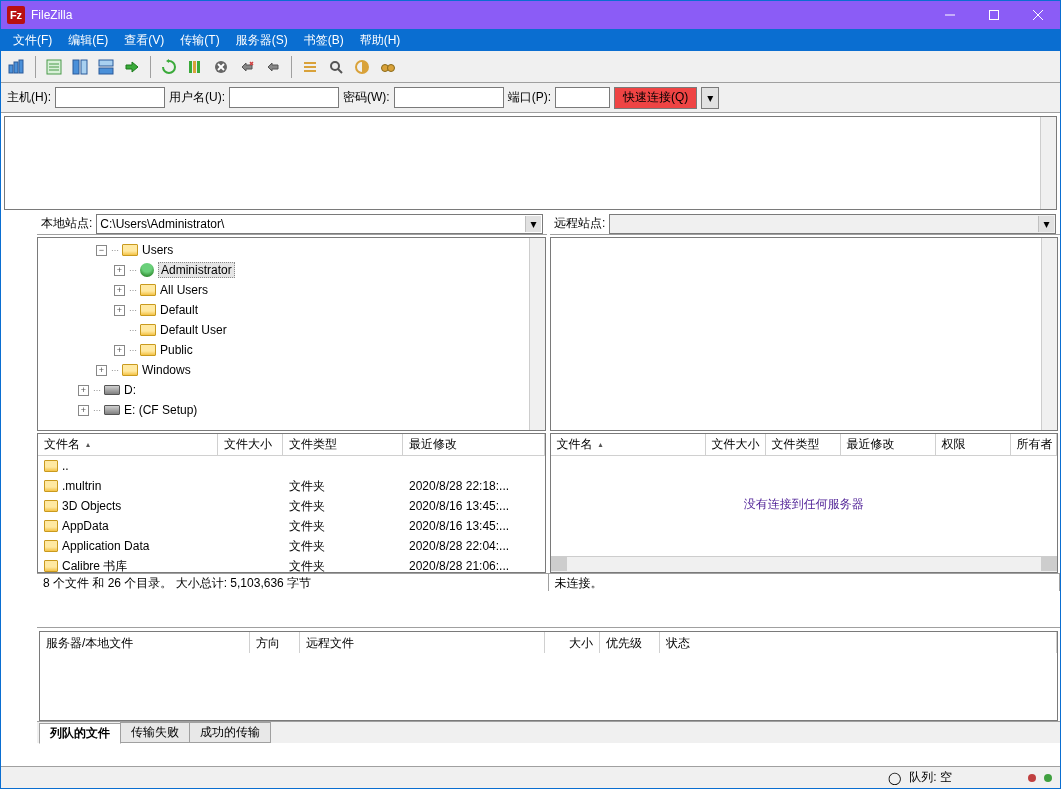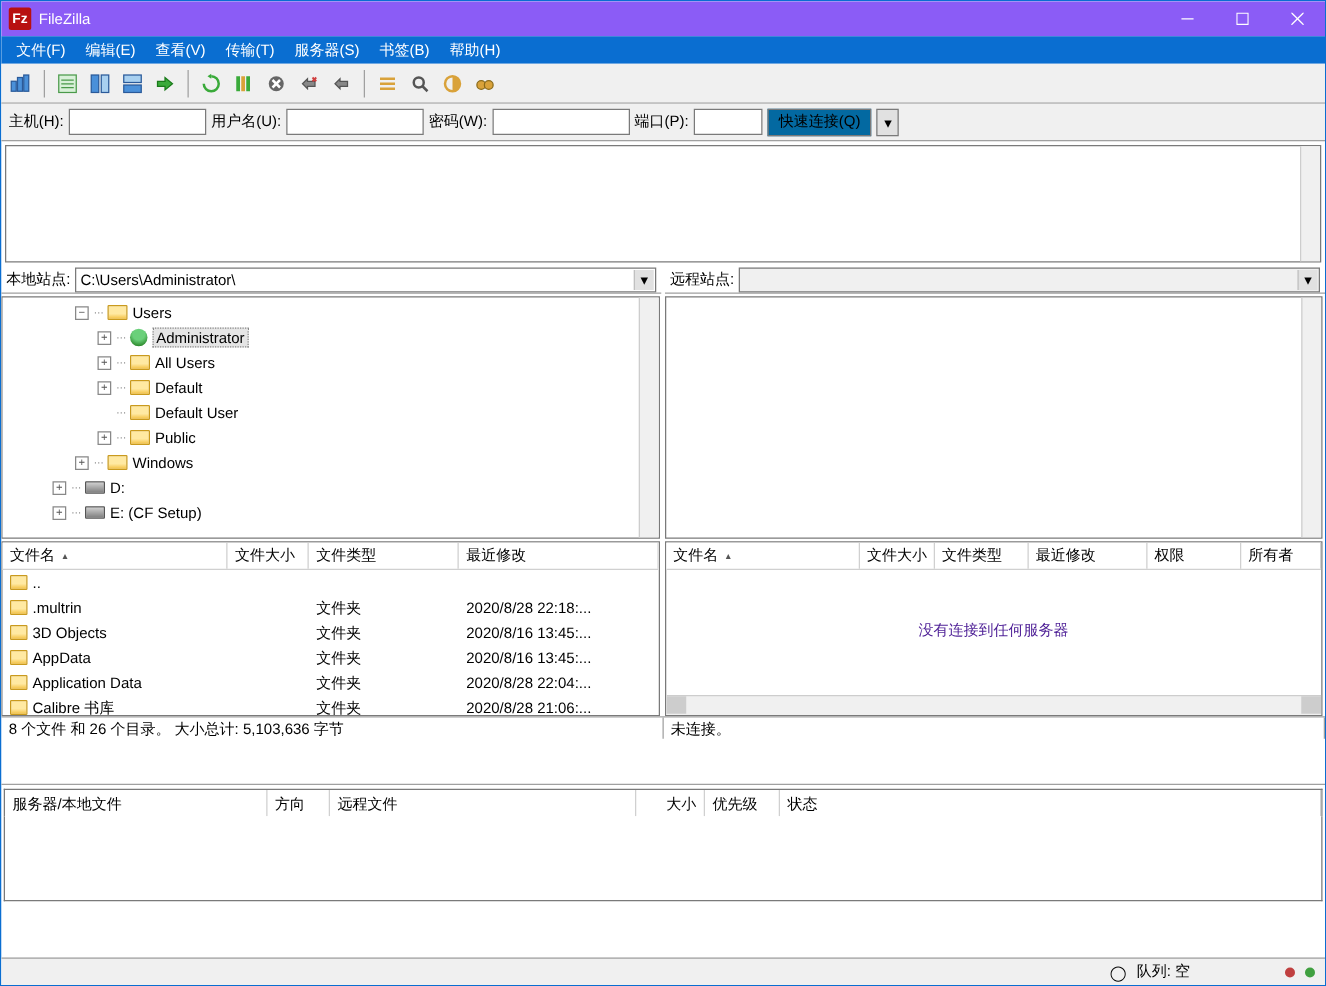--- a/index.html
+++ b/index.html
@@ -18,29 +18,29 @@
 
 
 .toolbar { background: #f0f0f0; height: 32px; border-bottom: 1px solid #a0a0a0; display: flex; align-items: center; padding: 2px 4px; gap: 2px; }
 .toolbar .tool-btn { width: 24px; height: 24px; display: flex; align-items: center; justify-content: center; border: 1px solid transparent; cursor: pointer; }
 .toolbar .sep { width: 1px; height: 22px; background: #a0a0a0; margin: 0 4px; }
 
 
 .quickconnect { background: #f0f0f0; height: 30px; border-bottom: 1px solid #a0a0a0; display: flex; align-items: center; padding: 3px 6px; gap: 4px; }
 .quickconnect label { white-space: nowrap; }
 .quickconnect input { height: 21px; border: 1px solid #7a7a7a; padding: 0 3px; background: #fff; }
-.quickconnect .btn { height: 22px; padding: 0 8px; border: 1px solid #7a7a7a; background: #0369a1; cursor: pointer; }
+.quickconnect .btn { height: 22px; padding: 0 8px; border: 1px solid #7a7a7a; background: #ef4444; cursor: pointer; }
 .quickconnect .dropbtn { width: 18px; height: 22px; border: 1px solid #7a7a7a; background: #e1e1e1; cursor: pointer; display: flex; align-items: center; justify-content: center; }
 
 
 .logpane { height: 94px; background: #fff; border-bottom: 1px solid #a0a0a0; margin: 3px; border: 1px solid #7a7a7a; position: relative; }
 .logpane .scrollbar { position: absolute; right: 0; top: 0; bottom: 0; width: 16px; background: #f0f0f0; border-left: 1px solid #cdcdcd; }
 
 
-.splitpane { flex: 1; display: flex; flex-direction: column; min-height: 0; }
+.splitpane { flex: 1; display: flex; flex-direction: column; min-height: 0; padding-left: 36px; }
 
 .site-row { display: flex; height: 22px; }
 .site-half { flex: 1; display: flex; align-items: center; padding: 0 4px; gap: 4px; border-bottom: 1px solid #a0a0a0; }
 .site-half.left { margin-right: 3px; }
 .site-half label { white-space: nowrap; }
 .site-half .combo { flex: 1; height: 20px; border: 1px solid #7a7a7a; background: #fff; display: flex; align-items: center; padding: 0 3px; position: relative; }
 .site-half .combo.disabled { background: #f0f0f0; }
 .site-half .combo .arrow { position: absolute; right: 1px; top: 1px; bottom: 1px; width: 16px; background: #e1e1e1; display: flex; align-items: center; justify-content: center; border-left: 1px solid #c0c0c0; }
 
 .tree-row { display: flex; height: 198px; }
@@ -422,20 +422,25 @@
       <div class="col" style="width:210px">服务器/本地文件</div>
       <div class="col" style="width:50px">方向</div>
       <div class="col" style="width:245px">远程文件</div>
       <div class="col" style="width:55px;text-align:right">大小</div>
       <div class="col" style="width:60px">优先级</div>
       <div class="col" style="flex:1">状态</div>
     </div>
     <div class="queue-body"></div>
   </div>
 
+  <div class="queue-tabs">
+    <div class="queue-tab active">列队的文件</div>
+    <div class="queue-tab">传输失败</div>
+    <div class="queue-tab">成功的传输</div>
+  </div>
 
 </div>
 
 <div class="bottom-statusbar">
   <span>◯</span>
   <span>队列: 空</span>
   <span style="width:60px"></span>
   <span class="led" style="background:#c04040"></span>
   <span class="led" style="background:#40a040"></span>
 </div>

